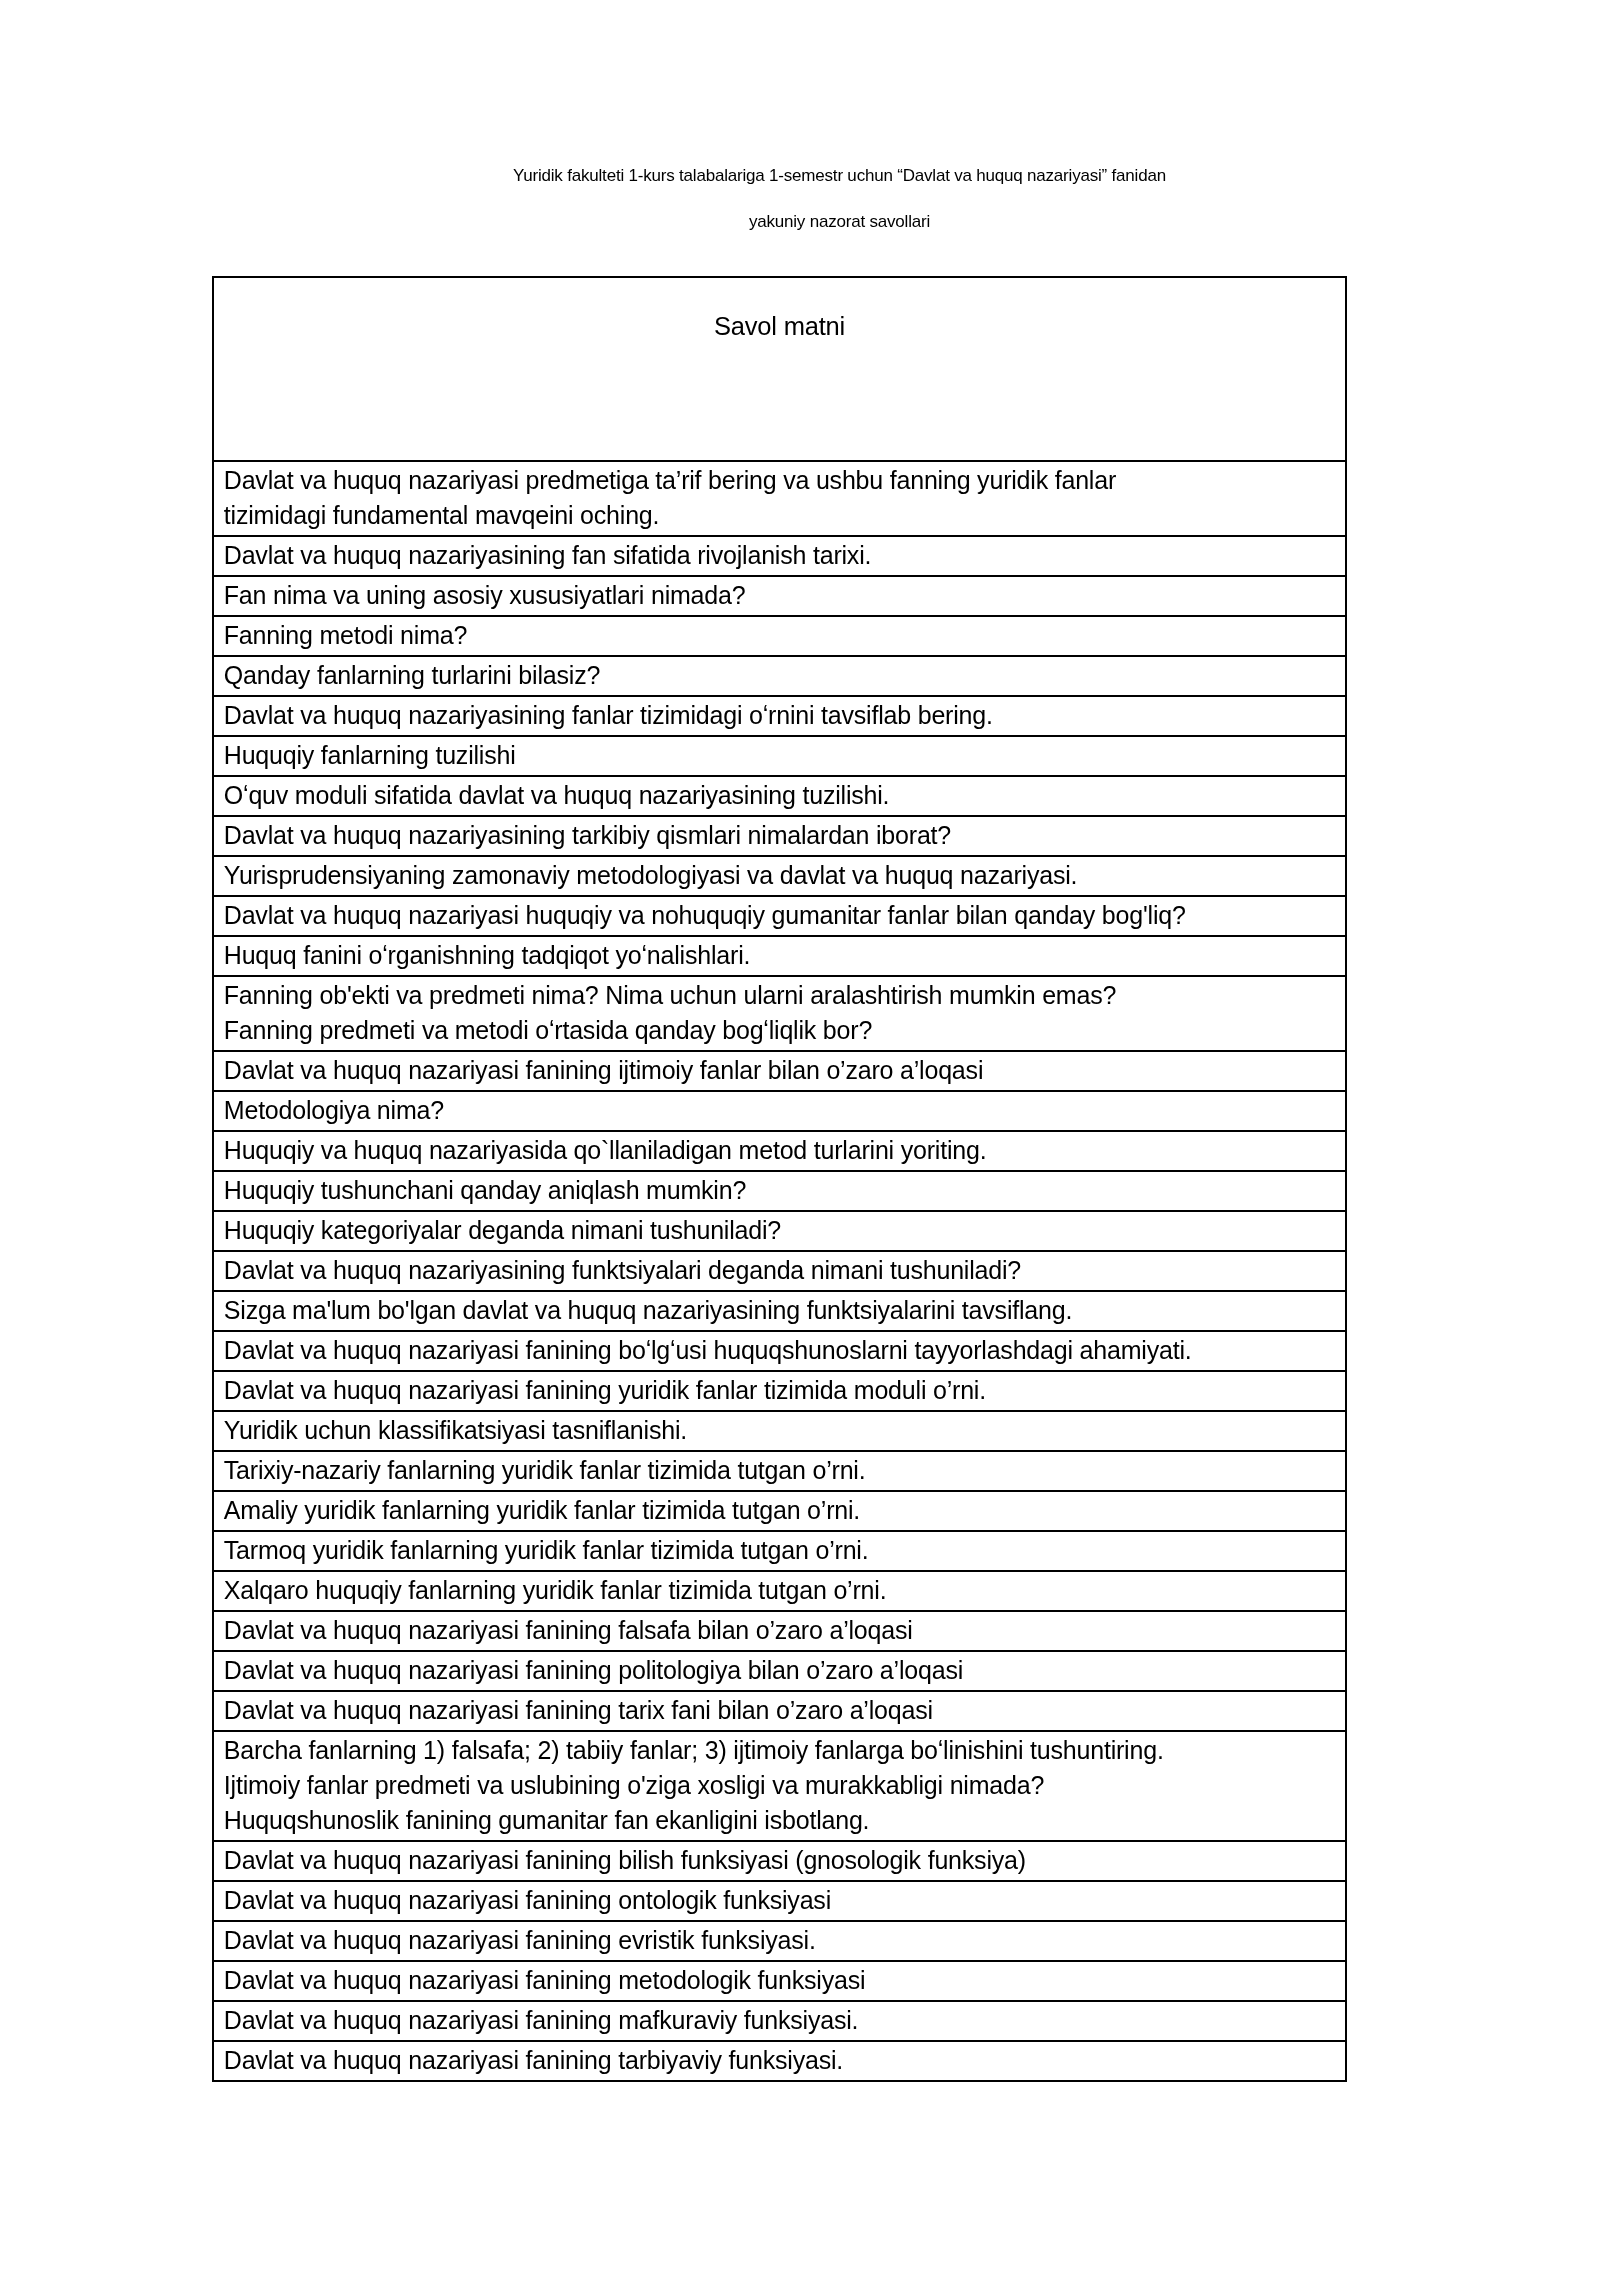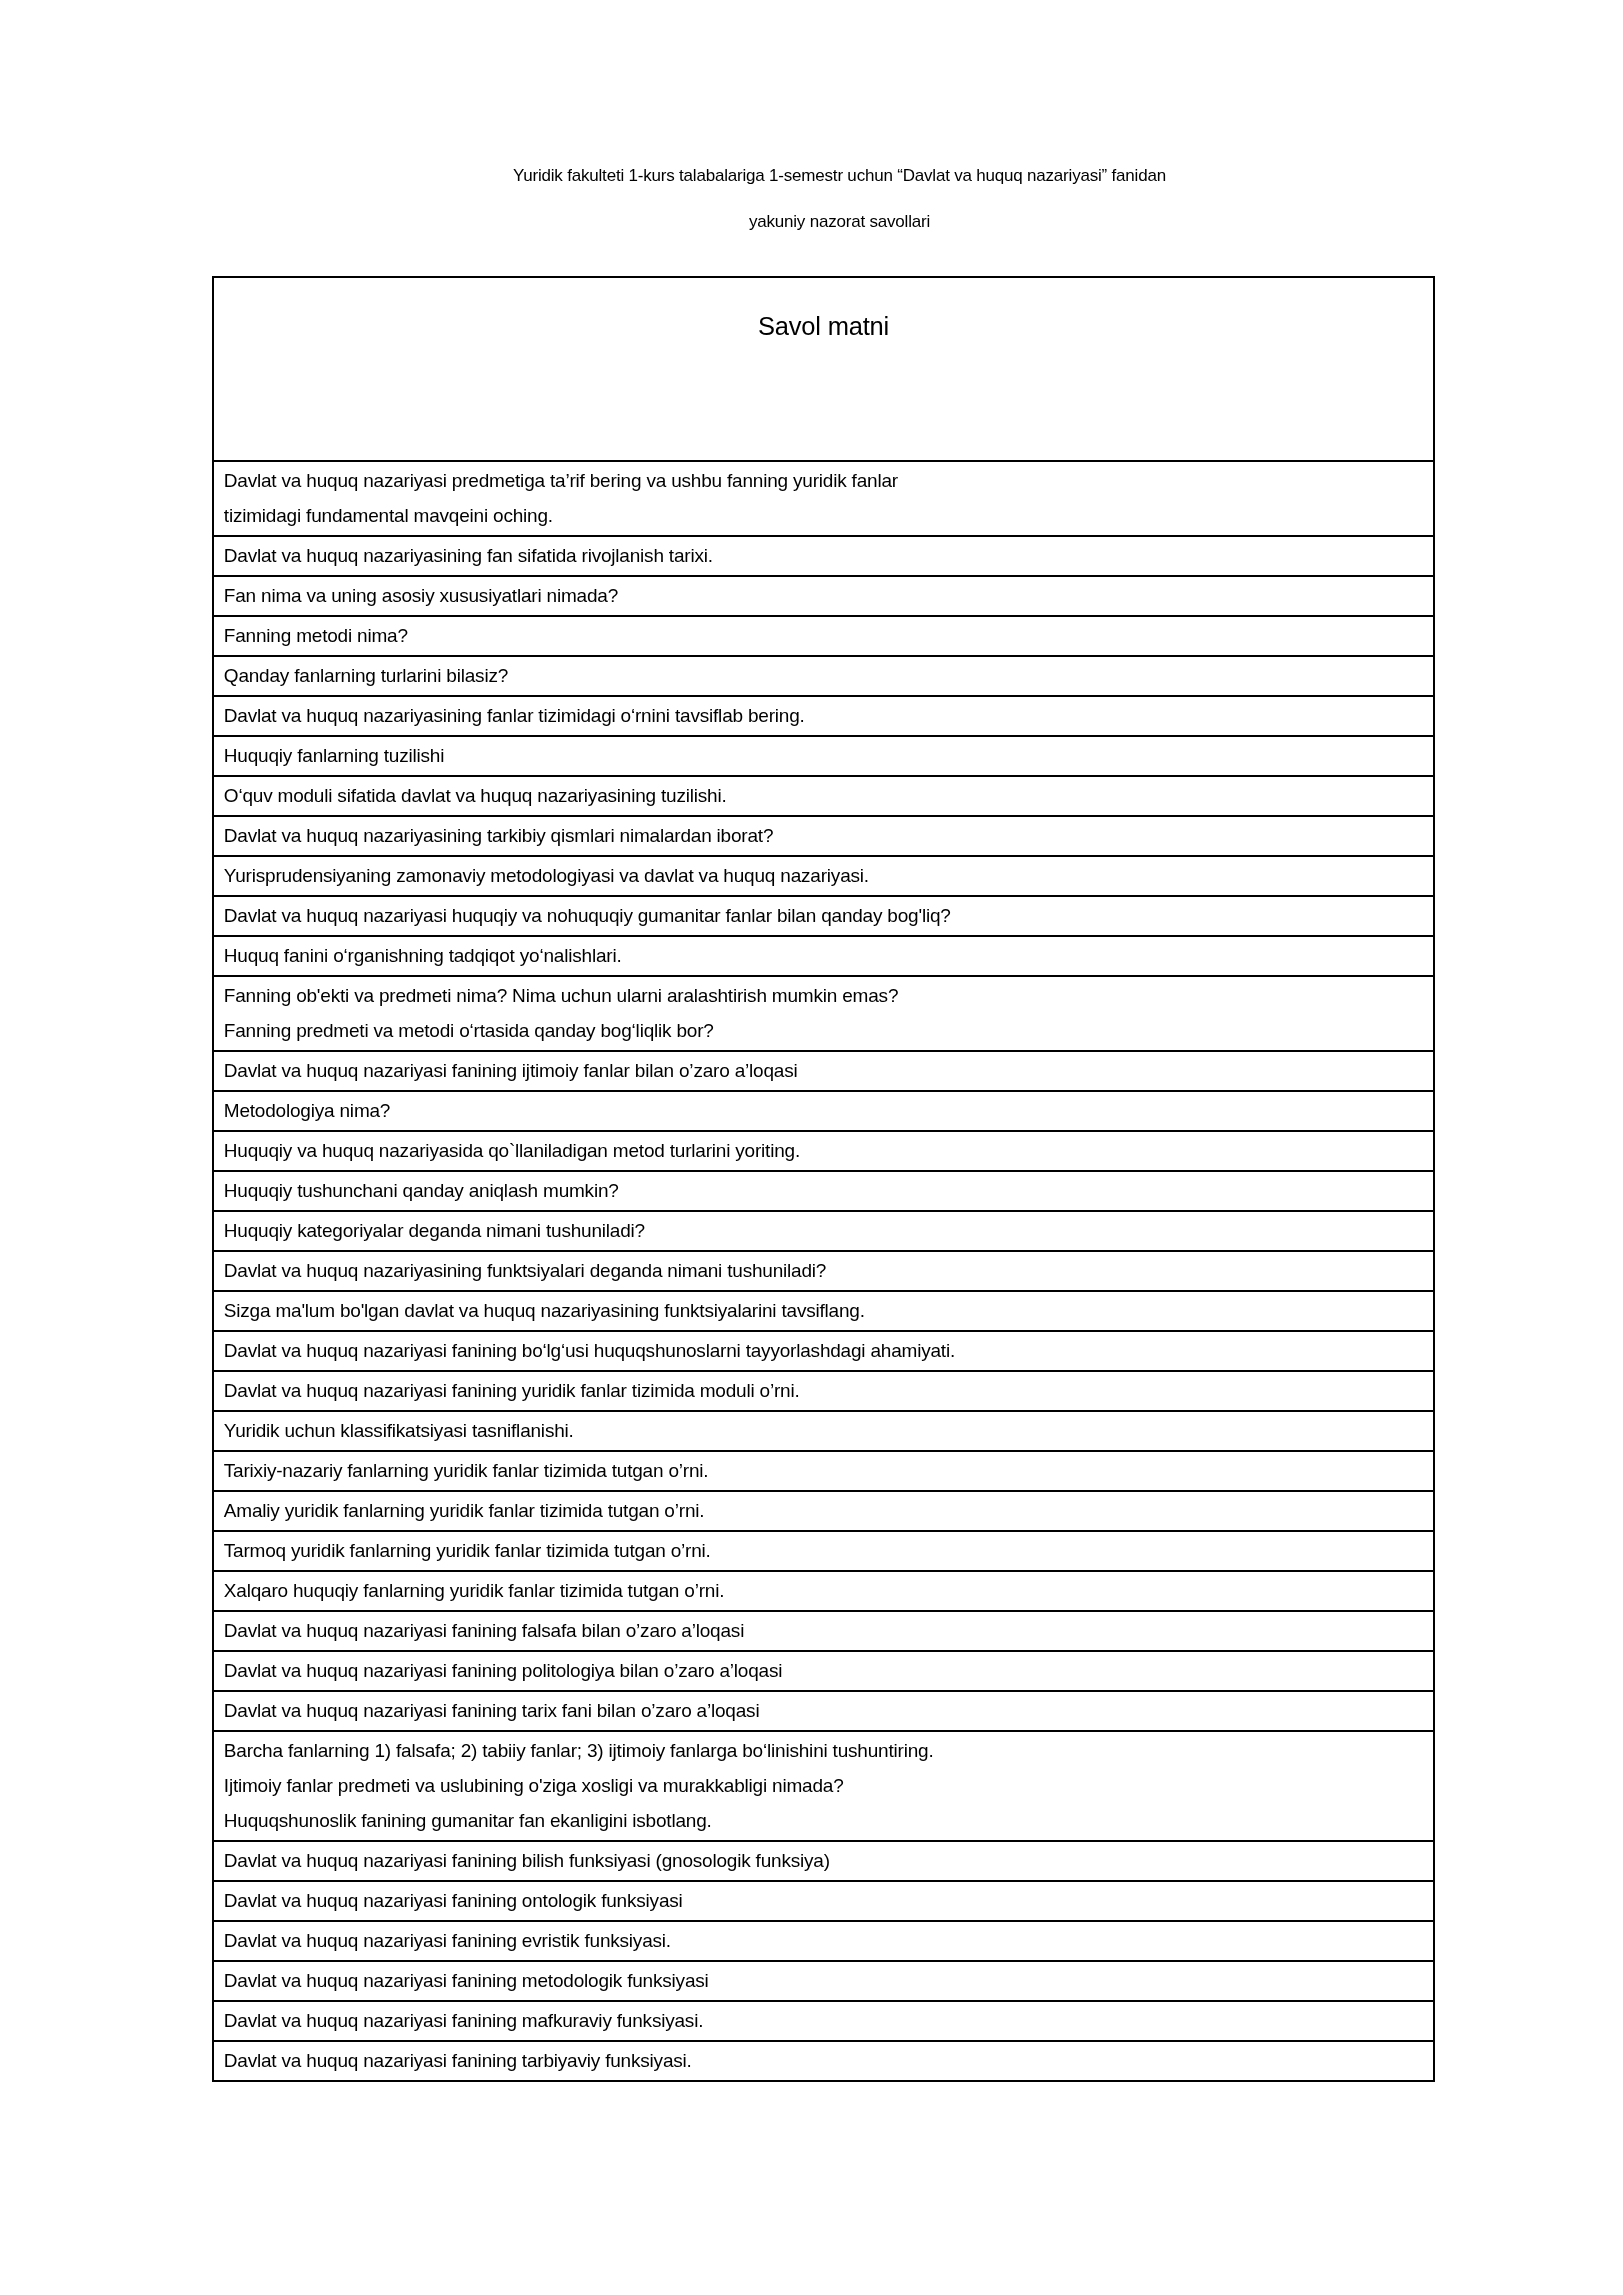--- a/index.html
+++ b/index.html
@@ -23,39 +23,39 @@
     font-size: 17px;
     line-height: 46px;
     letter-spacing: -0.2px;
     white-space: pre-line;
     font-stretch: condensed;
   }
   table.questions {
     position: absolute;
     left: 212px;
     top: 276px;
-    width: 1223px;
+    width: 1135px;
     border-collapse: collapse;
     table-layout: fixed;
     border: 2.9px solid #000000;
   }
   table.questions th {
     border: 2.5px solid #000000;
     font-weight: 400;
     font-size: 25.5px;
     height: 147px;
     vertical-align: top;
     padding-top: 34px;
     text-align: center;
     letter-spacing: -0.2px;
     font-stretch: condensed;
   }
   table.questions td {
     border: 2.5px solid #000000;
-    font-size: 19px;
+    font-size: 25px;
     line-height: 35px;
     padding: 1px 9.8px 2px 9.8px;
     vertical-align: top;
     text-align: left;
     white-space: pre-line;
     letter-spacing: -0.2px;
     font-stretch: condensed;
     overflow: hidden;
   }
 </style>

